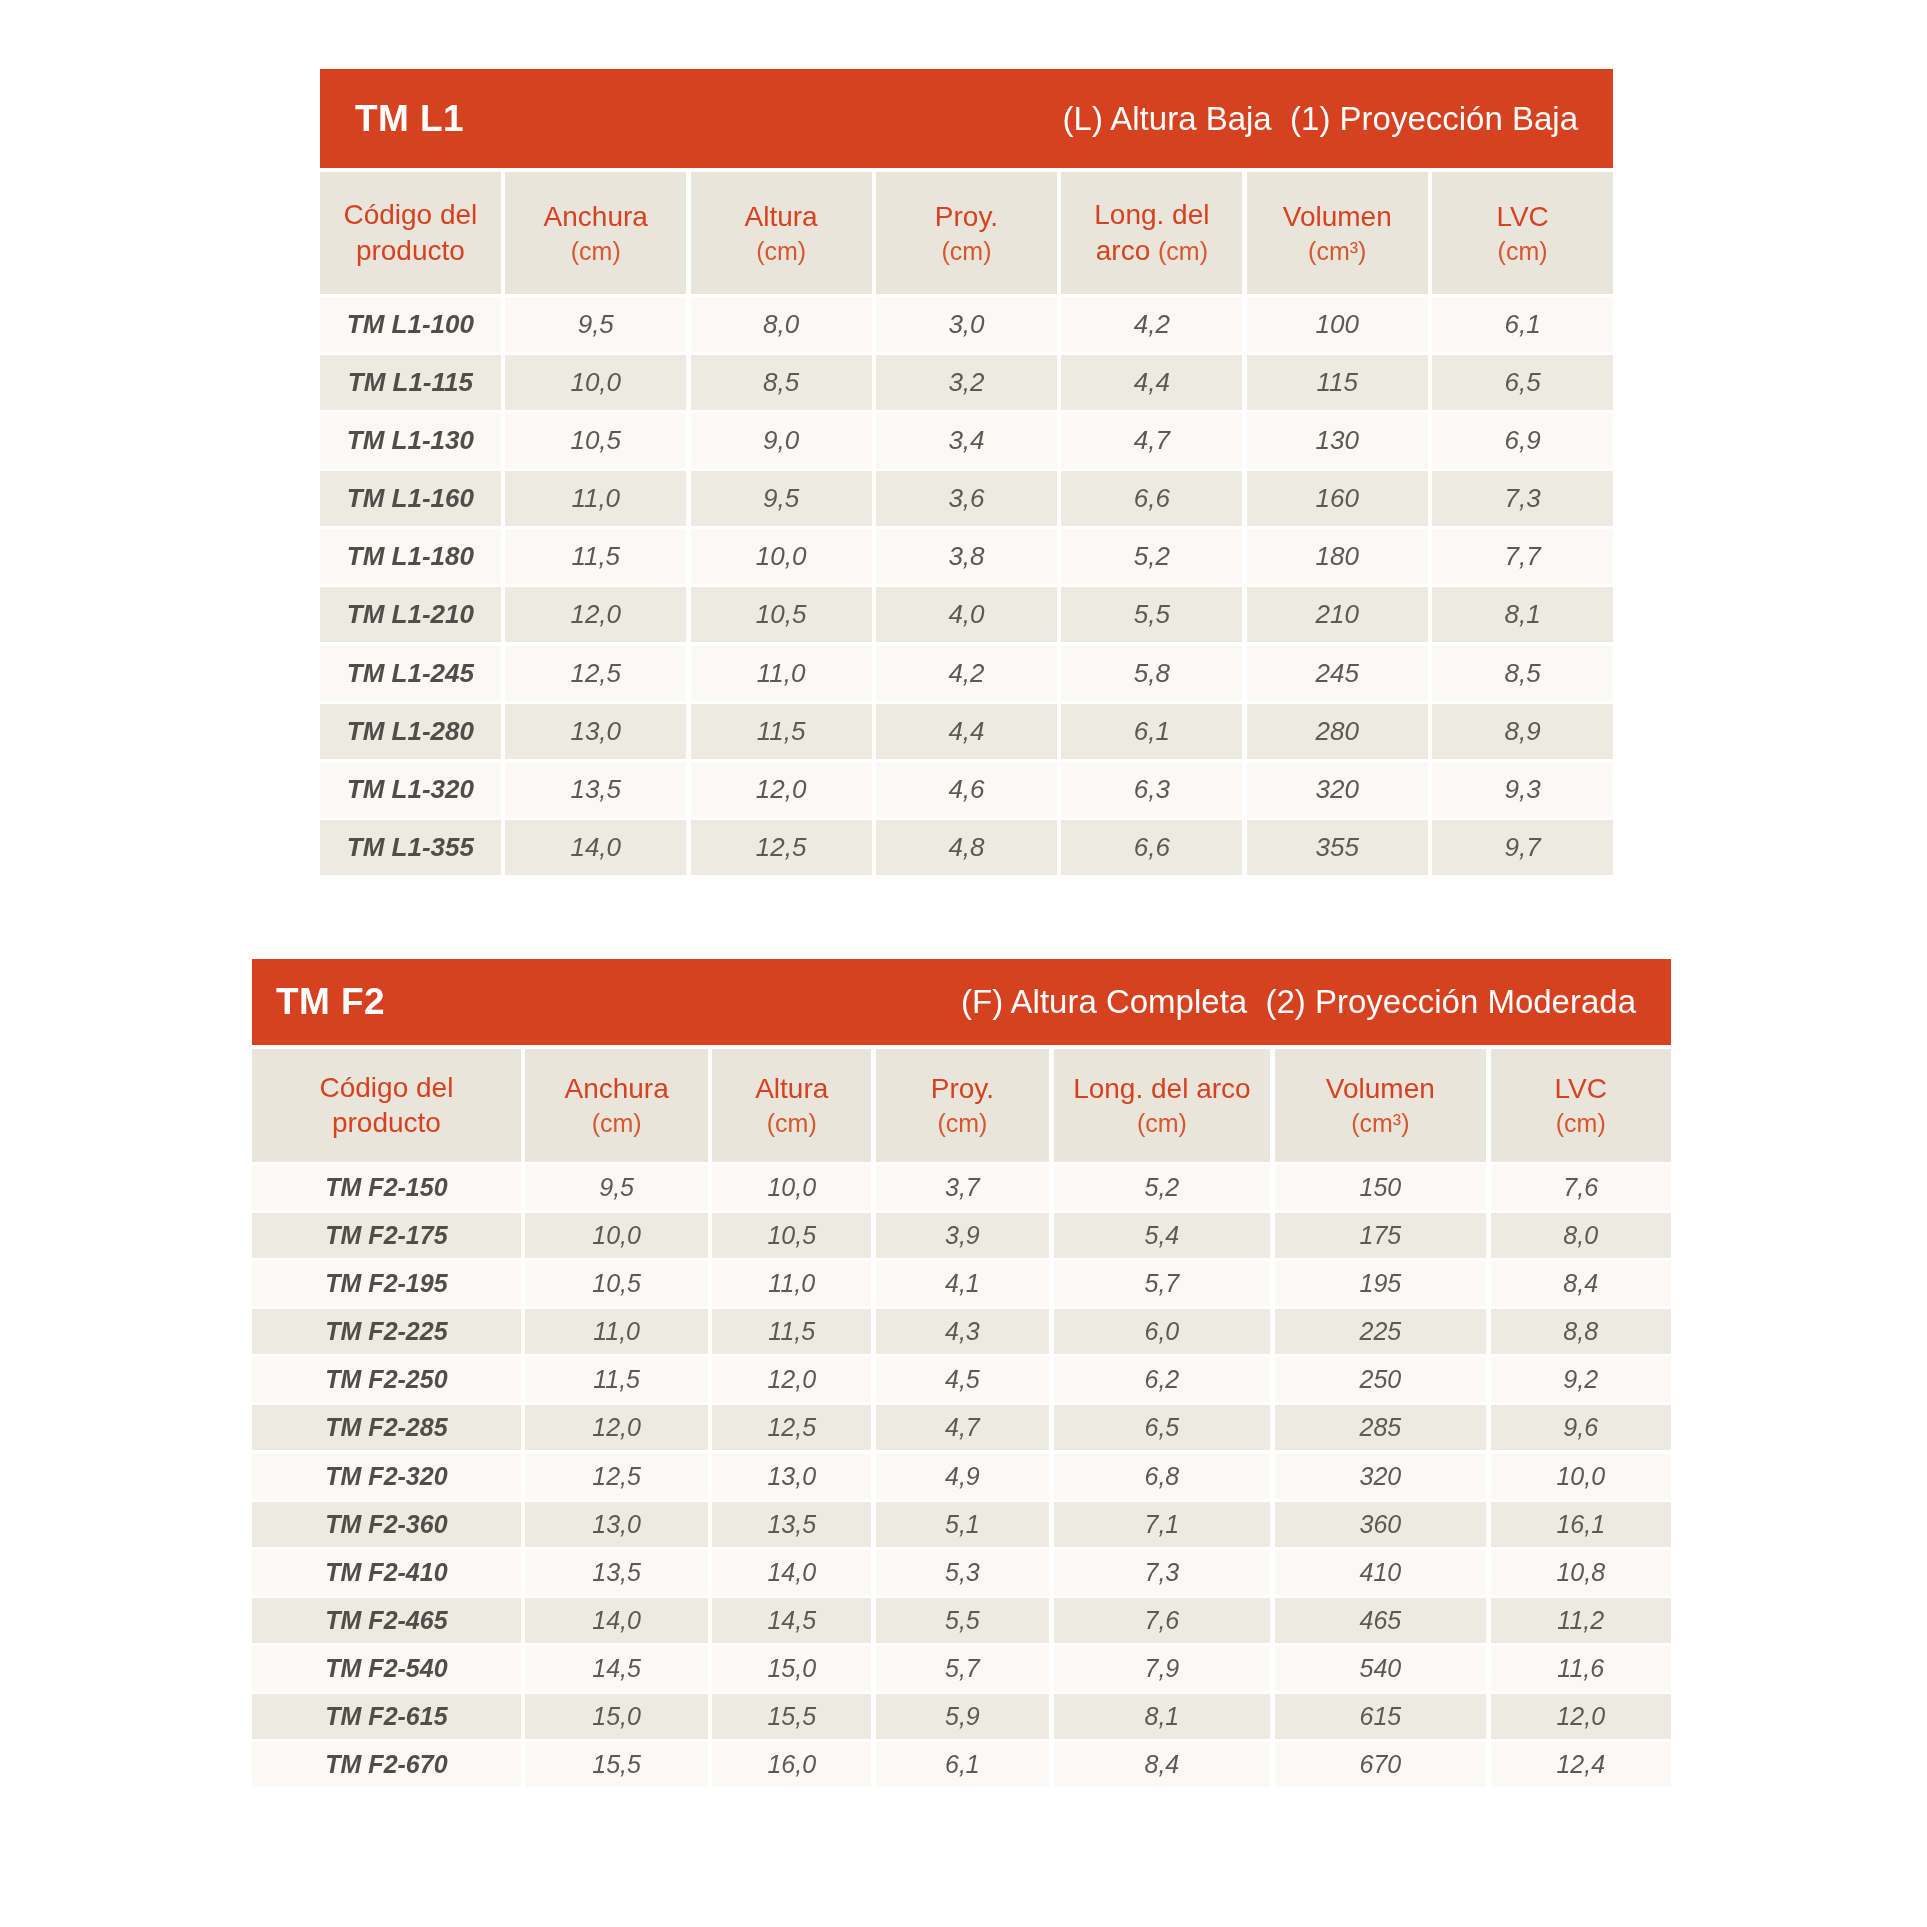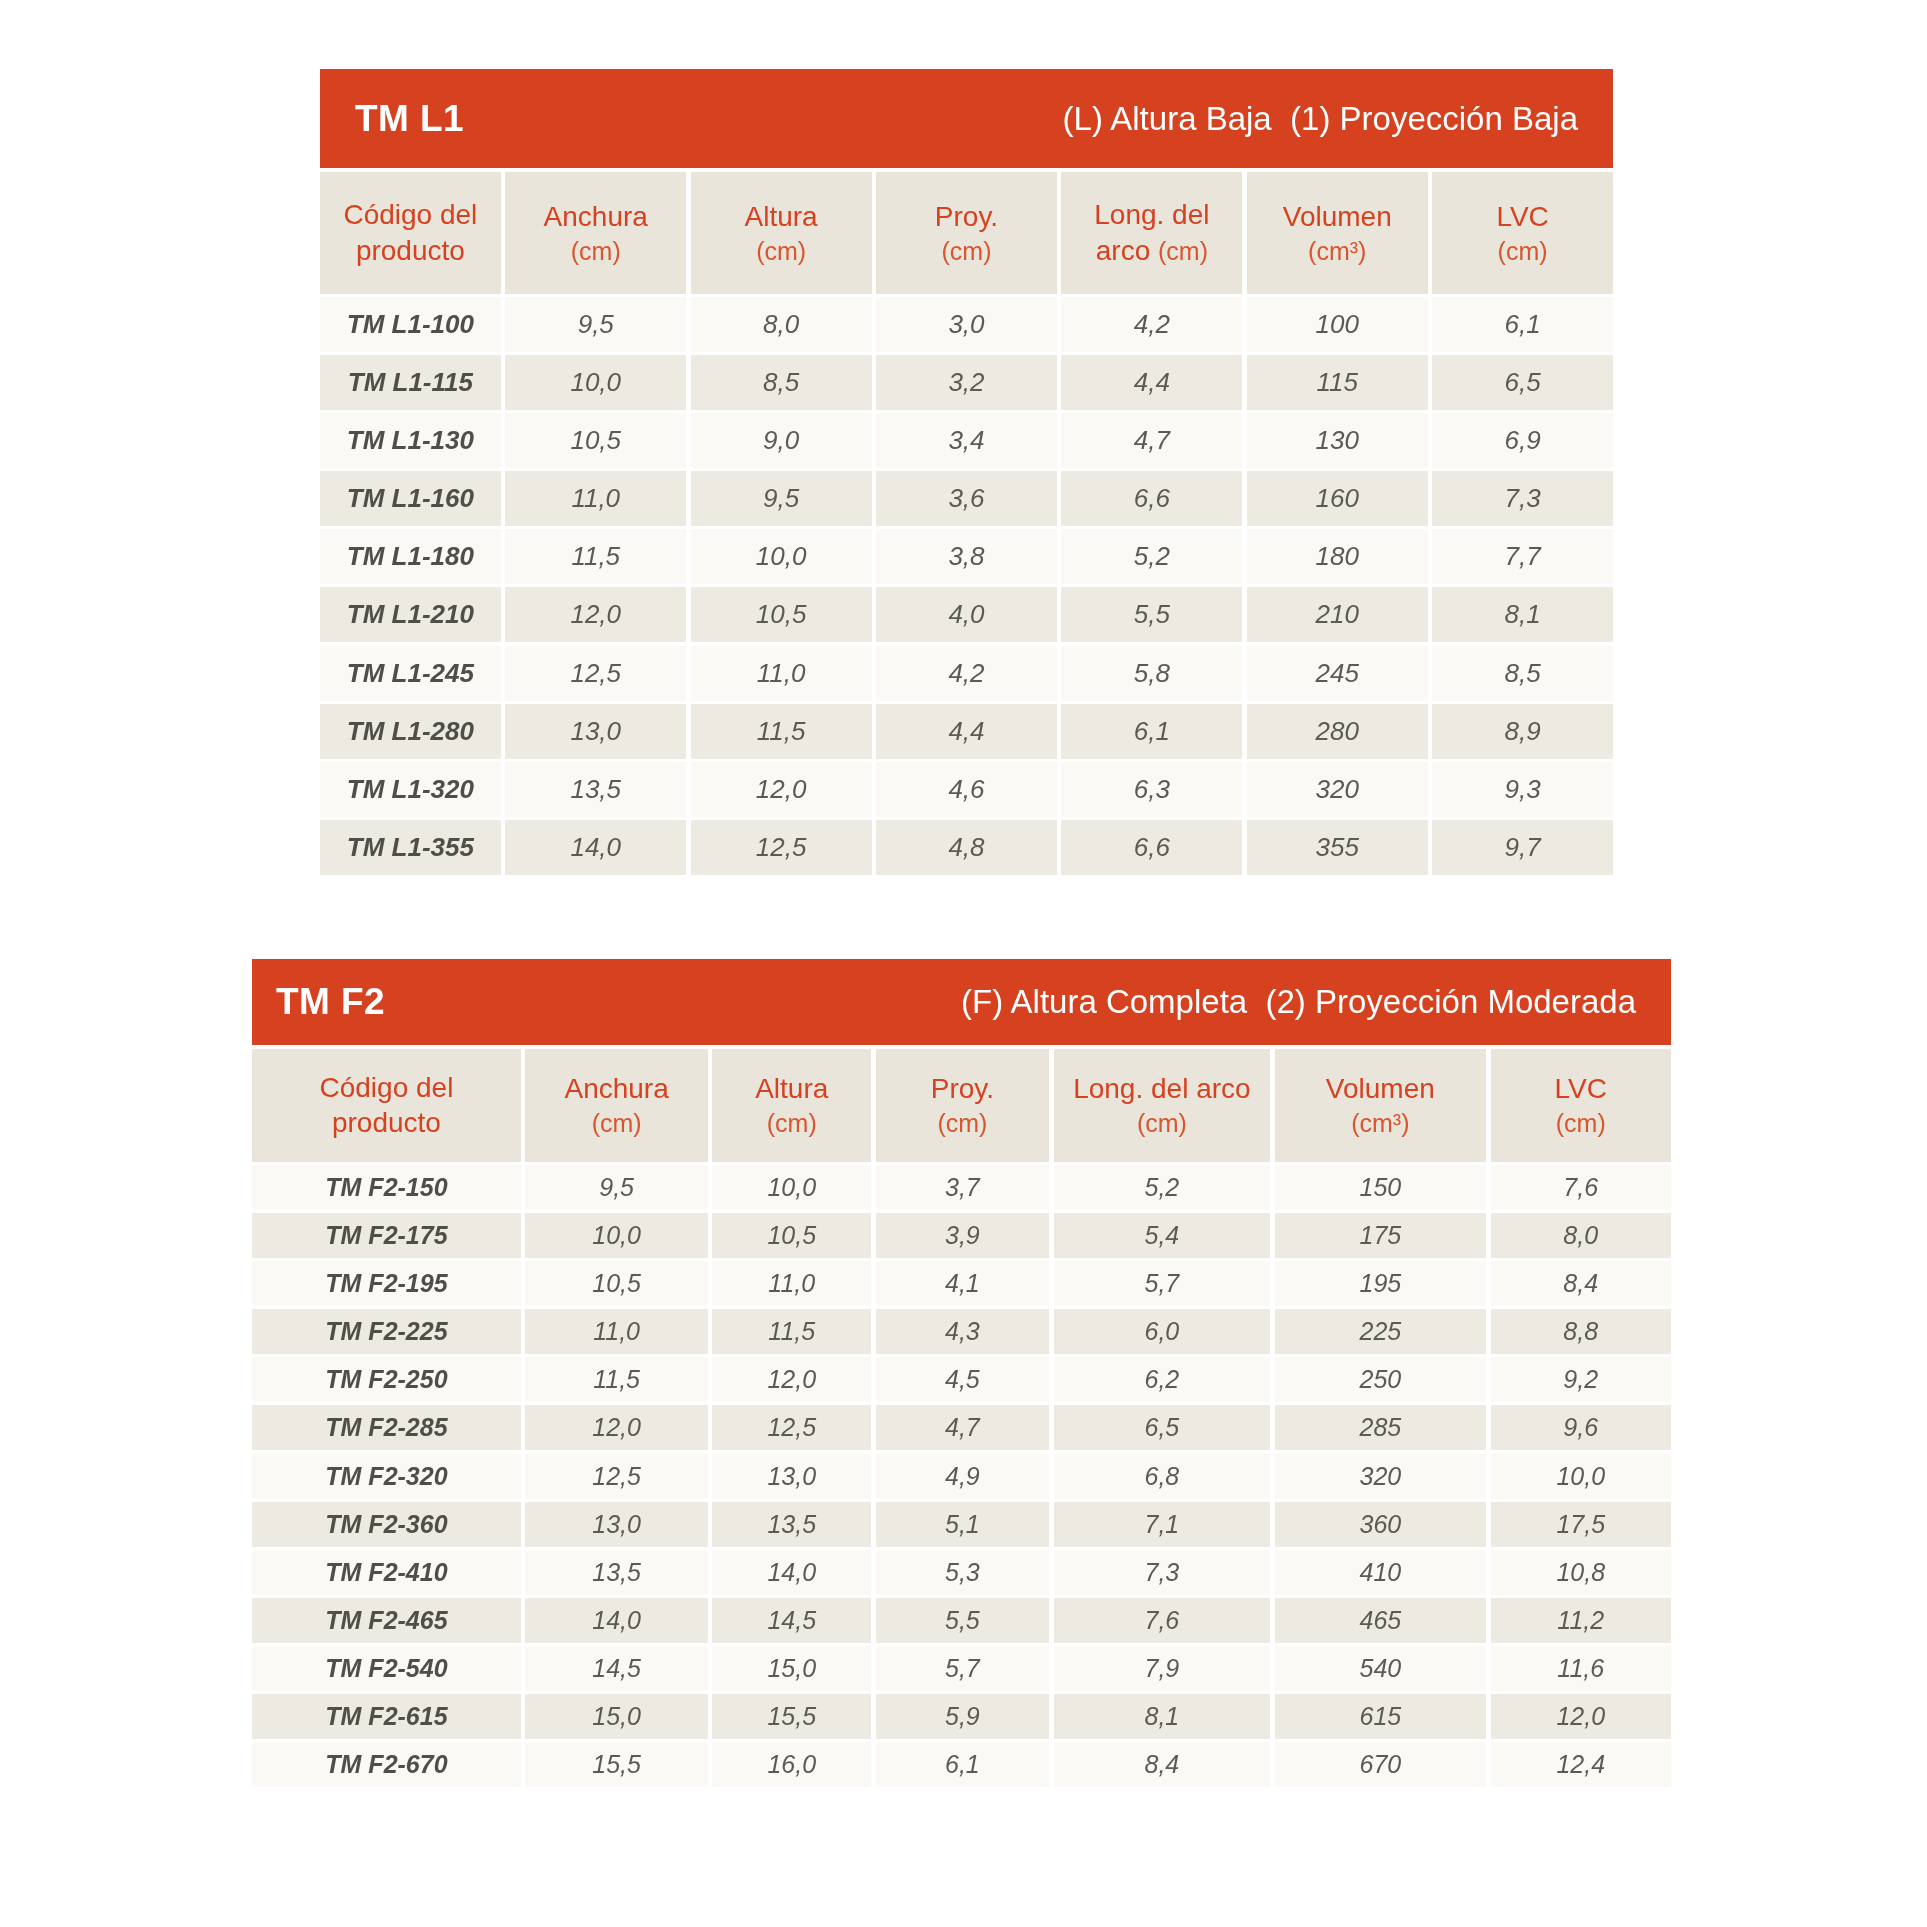--- a/index.html
+++ b/index.html
@@ -315,21 +315,21 @@
           <div class="td">320</div>
           <div class="td">10,0</div>
         </div>
         <div class="row grid even">
           <div class="td code">TM F2-360</div>
           <div class="td">13,0</div>
           <div class="td">13,5</div>
           <div class="td">5,1</div>
           <div class="td">7,1</div>
           <div class="td">360</div>
-          <div class="td">17,5</div>
+          <div class="td">16,1</div>
         </div>
         <div class="row grid odd">
           <div class="td code">TM F2-410</div>
           <div class="td">13,5</div>
           <div class="td">14,0</div>
           <div class="td">5,3</div>
           <div class="td">7,3</div>
           <div class="td">410</div>
           <div class="td">10,8</div>
         </div>

